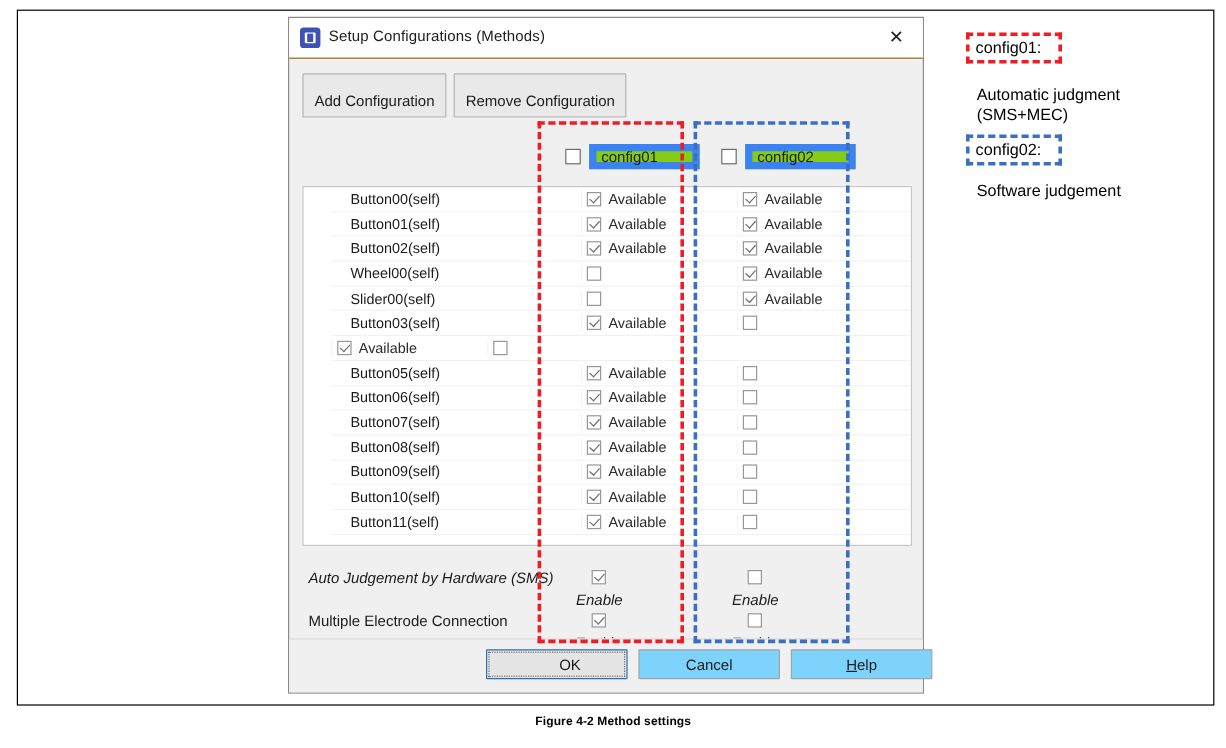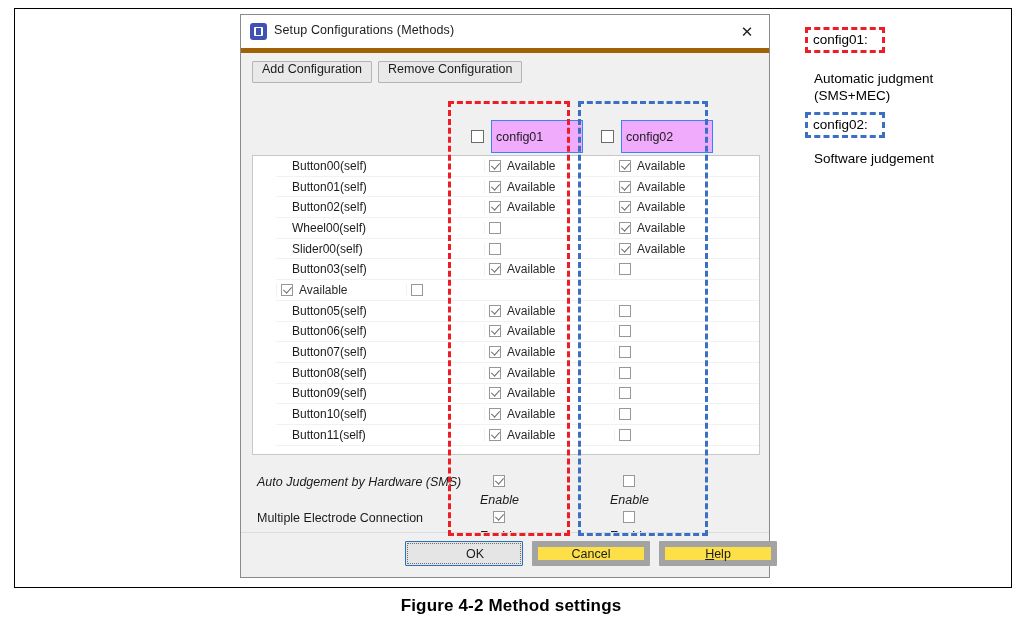--- a/index.html
+++ b/index.html
@@ -10,48 +10,48 @@
   
   #page-frame{position:absolute;left:14px;top:8px;width:998px;height:580px;
               border:1.5px solid #000;box-sizing:border-box;background:#fff;}
 
   
   #dialog{position:absolute;left:240px;top:14px;width:530px;height:564px;
           background:#f0f0f0;border:1px solid #8a8a8a;box-sizing:border-box;
           box-shadow:0 0 0 0 transparent;}
 
   .titlebar{height:33px;background:#ffffff;position:relative;
-            border-bottom:5px solid #a16207;}
+            border-bottom:1px solid #a16207;}
   .title-icon{position:absolute;left:9px;top:8px;width:17px;height:17px;
               border-radius:3px;background:#3f51b5;
               display:flex;align-items:center;justify-content:center;}
   .title-icon .inner{width:9px;height:9px;background:#ffffff;border-radius:1px;
                      position:relative;}
   .title-icon .inner:after{content:"";position:absolute;left:2px;top:1px;
                      width:5px;height:7px;background:#3f51b5;}
   .title-text{position:absolute;left:33px;top:8px;font-size:12.5px;color:#1b1b1b;
               letter-spacing:0.01em;}
   .title-close{position:absolute;right:0;top:0;width:44px;height:32px;
                display:flex;align-items:center;justify-content:center;
                font-size:15px;color:#222;line-height:1;cursor:default;}
 
   
   .toolbar{position:absolute;left:11px;top:46px;display:flex;gap:6px;}
   .tb-btn{background:#e9e9e9;border:1px solid #b4b4b4;border-radius:1px;
-          font-size:12.5px;color:#1b1b1b;padding:1px 9px 5px;line-height:1.1;
+          font-size:12.5px;color:#1b1b1b;padding:16px 9px 5px;line-height:1.1;
           font-family:inherit;cursor:default;}
 
   
   .cfg-head{position:absolute;left:11px;top:103px;width:508px;height:33px;}
   .cfg-cell{position:absolute;top:2px;display:flex;align-items:center;gap:7px;}
   .cfg-cell.c1{left:219px;}
   .cfg-cell.c2{left:349px;}
   .cfg-box{width:13px;height:13px;border:1px solid #6b6b6b;background:#fff;
            box-sizing:border-box;}
-  .cfg-input{width:92px;height:33px;border:1px solid #3b82f6;background:#f0abfc;
+  .cfg-input{width:92px;height:21px;border:6px solid #3b82f6;background:#84cc16;
              box-sizing:border-box;font-size:12.5px;color:#1b1b1b;
              padding:1px 0 0 4px;display:flex;align-items:center;
              font-family:inherit;}
 
   
   .grid{position:absolute;left:11px;top:140px;width:508px;height:300px;
         background:#fff;border:1px solid #c8c8c8;box-sizing:border-box;
         overflow:hidden;padding-left:23px;}
   .grow{display:flex;height:19.7px;border-bottom:1px solid #f2f2f2;
         align-items:center;}
@@ -70,22 +70,22 @@
   .optrow{position:absolute;left:11px;height:34px;width:508px;}
   .opt-label{position:absolute;left:5px;top:8px;font-size:12.5px;color:#1b1b1b;}
   .opt-cell{position:absolute;top:8px;display:flex;align-items:center;gap:6px;flex-direction:column;}
   .opt-cell.c1{left:228px;}
   .opt-cell.c2{left:358px;}
   .opt-lbl{font-size:12.5px;color:#1b1b1b;}
 
   
   .btnbar{position:absolute;left:0;bottom:0;width:100%;height:44px;
           background:#f0f0f0;border-top:1px solid #dcdcdc;}
-  .dbtn{position:absolute;top:8px;height:25px;background:#fde047;
-        border:6px solid #a3a3a3;border-radius:1px;font-size:12.5px;color:#1b1b1b;
+  .dbtn{position:absolute;top:8px;height:25px;background:#7dd3fc;
+        border:1px solid #a3a3a3;border-radius:1px;font-size:12.5px;color:#1b1b1b;
         display:flex;align-items:center;justify-content:center;
         font-family:inherit;cursor:default;box-sizing:border-box;}
   .dbtn.ok{left:164px;width:118px;border:1.5px solid #2a6fbb;background:#e5e5e5;}
   .dbtn.ok .inner{position:absolute;left:1px;top:1px;right:1px;bottom:1px;
         border:1px dotted #6e6e6e;display:flex;align-items:center;
         justify-content:center;padding-left:22px;}
   .dbtn.cancel{left:291px;width:118px;}
   .dbtn.help{left:418px;width:118px;}
   .uline{text-decoration:underline;}
 
@@ -97,21 +97,21 @@
   
   .ann{position:absolute;font-size:13.5px;color:#000;
        font-family:"Liberation Sans","DejaVu Sans",sans-serif;}
   .ann-tag{position:absolute;padding:2px 14px 3px 5px;box-sizing:border-box;
            font-size:13.5px;color:#000;white-space:nowrap;}
   .ann-tag.red{border:3px dashed #ee1c25;}
   .ann-tag.blue{border:3px dashed #3b6fc4;}
 
   
   #caption{position:absolute;left:0;top:596px;width:1022px;text-align:center;
-           font-size:17px;font-weight:bold;color:#000;letter-spacing:0.01em;}
+           font-size:10px;font-weight:bold;color:#000;letter-spacing:0.01em;}
 </style>
 </head>
 <body>
 
 <div id="page-frame"></div>
 
 <div id="dialog">
 
   <div class="titlebar">
     <span class="title-icon">

